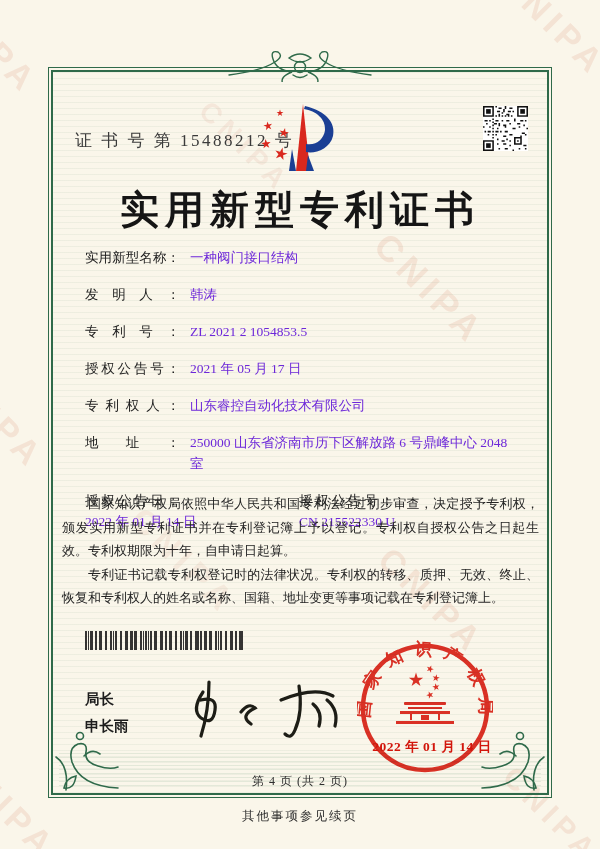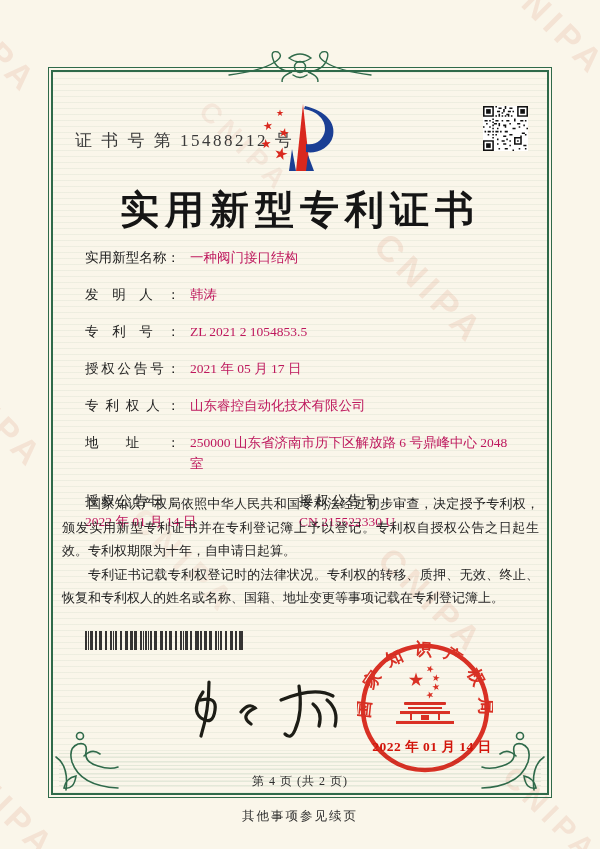--- a/index.html
+++ b/index.html
@@ -23,21 +23,21 @@
   .cert-no{position:absolute;left:75px;top:101px;font-size:17px;letter-spacing:2.5px;
            color:#3a3a3a;z-index:2;margin-top:28px;}
   .logo{position:absolute;left:256px;top:99px;z-index:2;}
   .qr{position:absolute;left:483px;top:106px;z-index:2;}
   .title{position:absolute;left:0;width:100%;top:183px;text-align:center;
          font-size:39px;font-weight:600;letter-spacing:6px;color:#151515;z-index:2;}
 
   .fields{position:absolute;left:85px;top:247px;width:432px;font-size:13.5px;z-index:2;}
   .f-row{display:flex;line-height:21px;margin-bottom:16px;}
   .f-label{width:95px;flex:none;text-align:justify;text-align-last:justify;margin-right:10px;color:#1e1e1e;}
-  .f-value{flex:1;color:#be185d;}
+  .f-value{flex:1;color:#6d28d9;}
   .grant-row{display:flex;margin-top:14px;line-height:21px;}
   .pair{display:flex;flex-direction:column;}
   .pair-first{width:214px;flex:none;}
 
   .paragraphs{position:absolute;left:62px;top:492px;width:477px;font-size:13px;
               line-height:23.5px;text-align:justify;color:#242424;z-index:2;}
   .paragraphs p{margin:0;text-indent:2em;}
 
   .barcode{position:absolute;left:85px;top:631px;width:158px;height:19px;z-index:2;opacity:.88;
     background-image:
@@ -194,20 +194,24 @@
     </div>
   </div>
 
   <div class="paragraphs">
     <p>国家知识产权局依照中华人民共和国专利法经过初步审查，决定授予专利权，颁发实用新型专利证书并在专利登记簿上予以登记。专利权自授权公告之日起生效。专利权期限为十年，自申请日起算。</p>
     <p>专利证书记载专利权登记时的法律状况。专利权的转移、质押、无效、终止、恢复和专利权人的姓名或名称、国籍、地址变更等事项记载在专利登记簿上。</p>
   </div>
 
   <div class="barcode"></div>
 
+  <div class="director">
+    <div>局长</div>
+    <div>申长雨</div>
+  </div>
 
   <svg class="signature" width="195" height="78" viewBox="0 0 195 78">
     <g stroke="#1d1d16" stroke-width="3.2" fill="none" stroke-linecap="round">
       <path d="M28 16 q-12 18 -2 26 q12 8 14 -8 q2 -14 -14 -10"></path>
       <path d="M34 6 q0 28 -8 54"></path>
       <path d="M66 36 q8 -10 14 -4 q-16 8 -4 16"></path>
       <path d="M106 24 q34 -14 52 -4"></path>
       <path d="M124 10 q4 26 -4 44 q-4 10 -10 4"></path>
       <path d="M138 28 q10 8 6 22"></path>
       <path d="M152 24 q12 10 8 26"></path>

